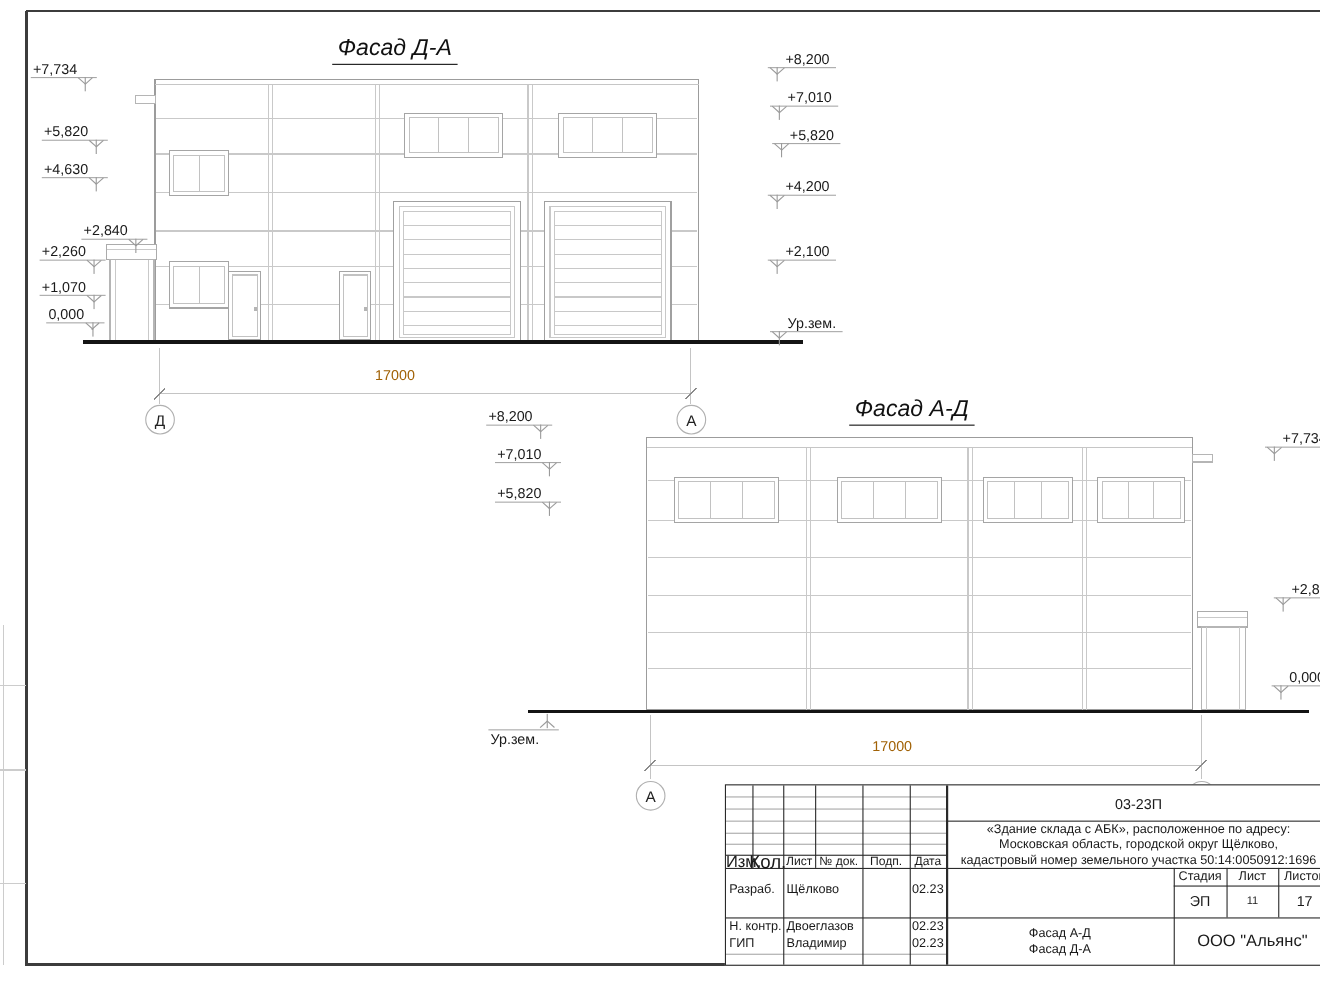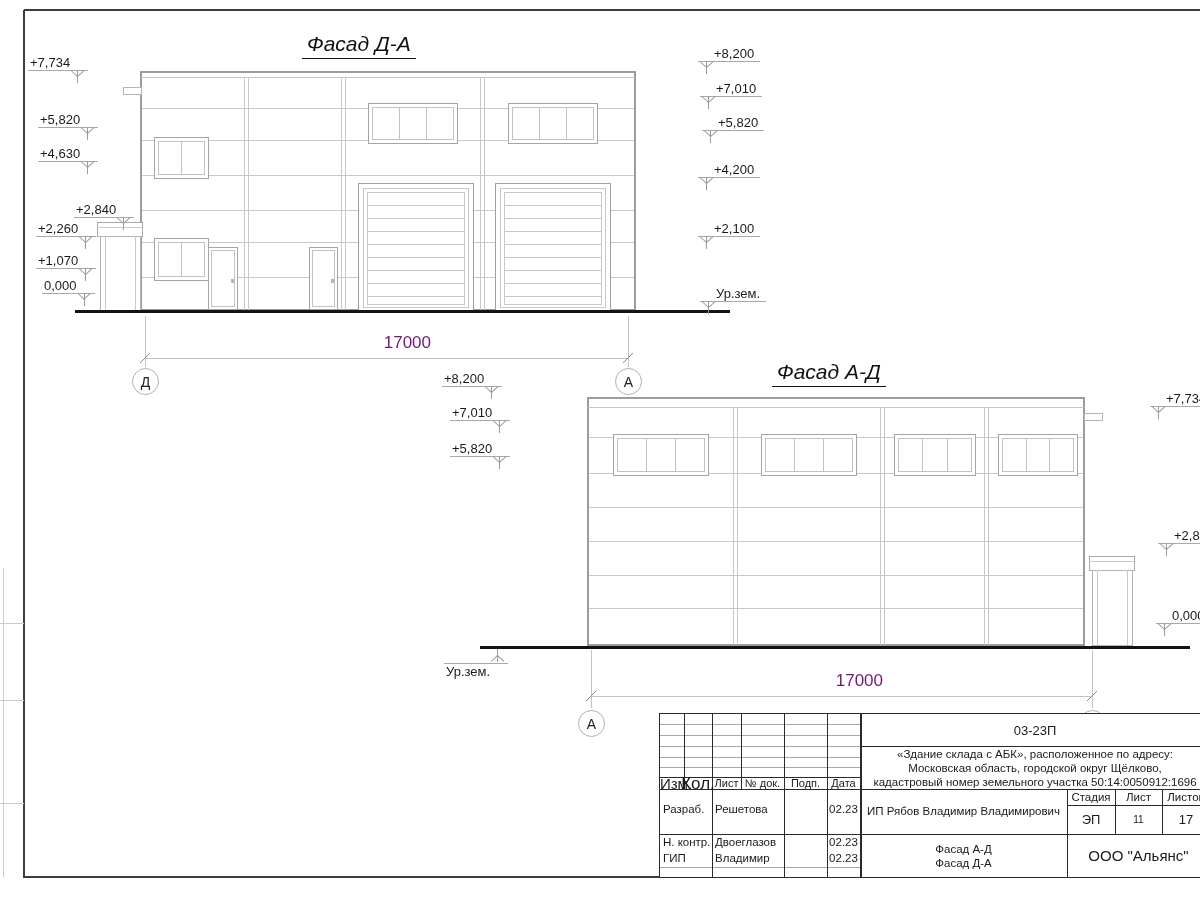--- a/index.html
+++ b/index.html
@@ -18,21 +18,21 @@
   .arr::before{content:"";position:absolute;left:0;top:0;width:9.2px;height:1px;background:#9a9a9a;
                transform-origin:0 50%;transform:rotate(42deg);}
   .arr::after{content:"";position:absolute;right:0;top:0;width:9.2px;height:1px;background:#9a9a9a;
               transform-origin:100% 50%;transform:rotate(-42deg);}
   .elev-up .lbl{border-bottom:none;border-top:1px solid #a8a8a8;padding-top:1px;}
   .elev-up .arr{top:-10px;right:4px;left:auto;transform:scaleY(-1);}
   
   .axis{position:absolute;width:25px;height:25px;border:1px solid #b0b0b0;border-radius:50%;
         background:#fff;display:flex;align-items:center;justify-content:center;
         font-size:14px;color:#222;z-index:3;}
-  .dimtxt{position:absolute;font-size:17px;color:#701a75;text-align:right;width:90px;z-index:3;}
+  .dimtxt{position:absolute;font-size:13px;color:#a16207;text-align:left;width:90px;z-index:3;}
   .ftitle{position:absolute;font-style:italic;font-size:21px;color:#111;
           border-bottom:1.5px solid #111;padding:0 5px 2px 5px;z-index:3;}
   
   .tb{position:absolute;left:659px;top:713px;width:550px;height:163px;
       border:1.6px solid #2a2a2a;background:#fff;z-index:4;font-size:11.5px;}
   .tb .v,.tb .h{position:absolute;background:#2a2a2a;}
   .tb .v{width:1px;}
   .tb .h{height:1px;}
   .tb .lt{background:#a8a8a8;}
   .tb .cell{position:absolute;display:flex;align-items:center;justify-content:center;
@@ -324,38 +324,37 @@
   <div class="v" style="left:502px;top:75px;height:45px"></div>
 
   <div class="cell" style="left:4px;top:63px;width:24px;height:12px;font-size:15px">Изм.</div>
   <div class="cell" style="left:24px;top:63px;width:28px;height:12px;font-size:17px">Кол.</div>
   <div class="cell" style="left:52px;top:63px;width:29px;height:12px;font-size:11px">Лист</div>
   <div class="cell" style="left:81px;top:63px;width:43px;height:12px;font-size:11px">№ док.</div>
   <div class="cell" style="left:124px;top:63px;width:43px;height:12px;font-size:11px">Подп.</div>
   <div class="cell" style="left:167px;top:63px;width:33px;height:12px;font-size:11px">Дата</div>
 
   <div class="cell left" style="left:3px;top:88px;width:49px;height:14px">Разраб.</div>
-  <div class="cell left" style="left:55px;top:88px;width:68px;height:14px">Решетова</div>
+  <div class="cell left" style="left:55px;top:88px;width:68px;height:14px">Щёлково</div>
   <div class="cell" style="left:168px;top:88px;width:31px;height:14px">02.23</div>
 
   <div class="cell left" style="left:3px;top:121px;width:49px;height:14px">Н. контр.</div>
   <div class="cell left" style="left:55px;top:121px;width:68px;height:14px">Двоеглазов</div>
   <div class="cell" style="left:168px;top:121px;width:31px;height:14px">02.23</div>
 
   <div class="cell left" style="left:3px;top:137px;width:49px;height:14px">ГИП</div>
   <div class="cell left" style="left:55px;top:137px;width:68px;height:14px">Владимир</div>
   <div class="cell" style="left:168px;top:137px;width:31px;height:14px">02.23</div>
 
   <div class="cell" style="left:200px;top:0;width:350px;height:32px;font-size:13px">03-23П</div>
   <div class="abs" style="left:202px;top:33px;width:346px;height:42px;text-align:center;font-size:11.5px;line-height:14px">
     <div>«Здание склада с АБК», расположенное по адресу:</div>
     <div>Московская область, городской округ Щёлково,</div>
     <div>кадастровый номер земельного участка 50:14:0050912:1696</div>
   </div>
-  <div class="cell" style="left:200px;top:75px;width:207px;height:45px">ИП Рябов Владимир Владимирович</div>
 
   <div class="cell" style="left:407px;top:75px;width:48px;height:16px">Стадия</div>
   <div class="cell" style="left:455px;top:75px;width:47px;height:16px">Лист</div>
   <div class="cell" style="left:502px;top:75px;width:48px;height:16px">Листов</div>
   <div class="cell" style="left:407px;top:91px;width:48px;height:29px;font-size:13px">ЭП</div>
   <div class="cell" style="left:455px;top:91px;width:47px;height:29px;font-size:10px">11</div>
   <div class="cell" style="left:502px;top:91px;width:48px;height:29px;font-size:13px">17</div>
 
   <div class="abs" style="left:200px;top:128px;width:207px;height:30px;text-align:center;font-size:11.5px;line-height:14px">
     <div>Фасад А-Д</div>

